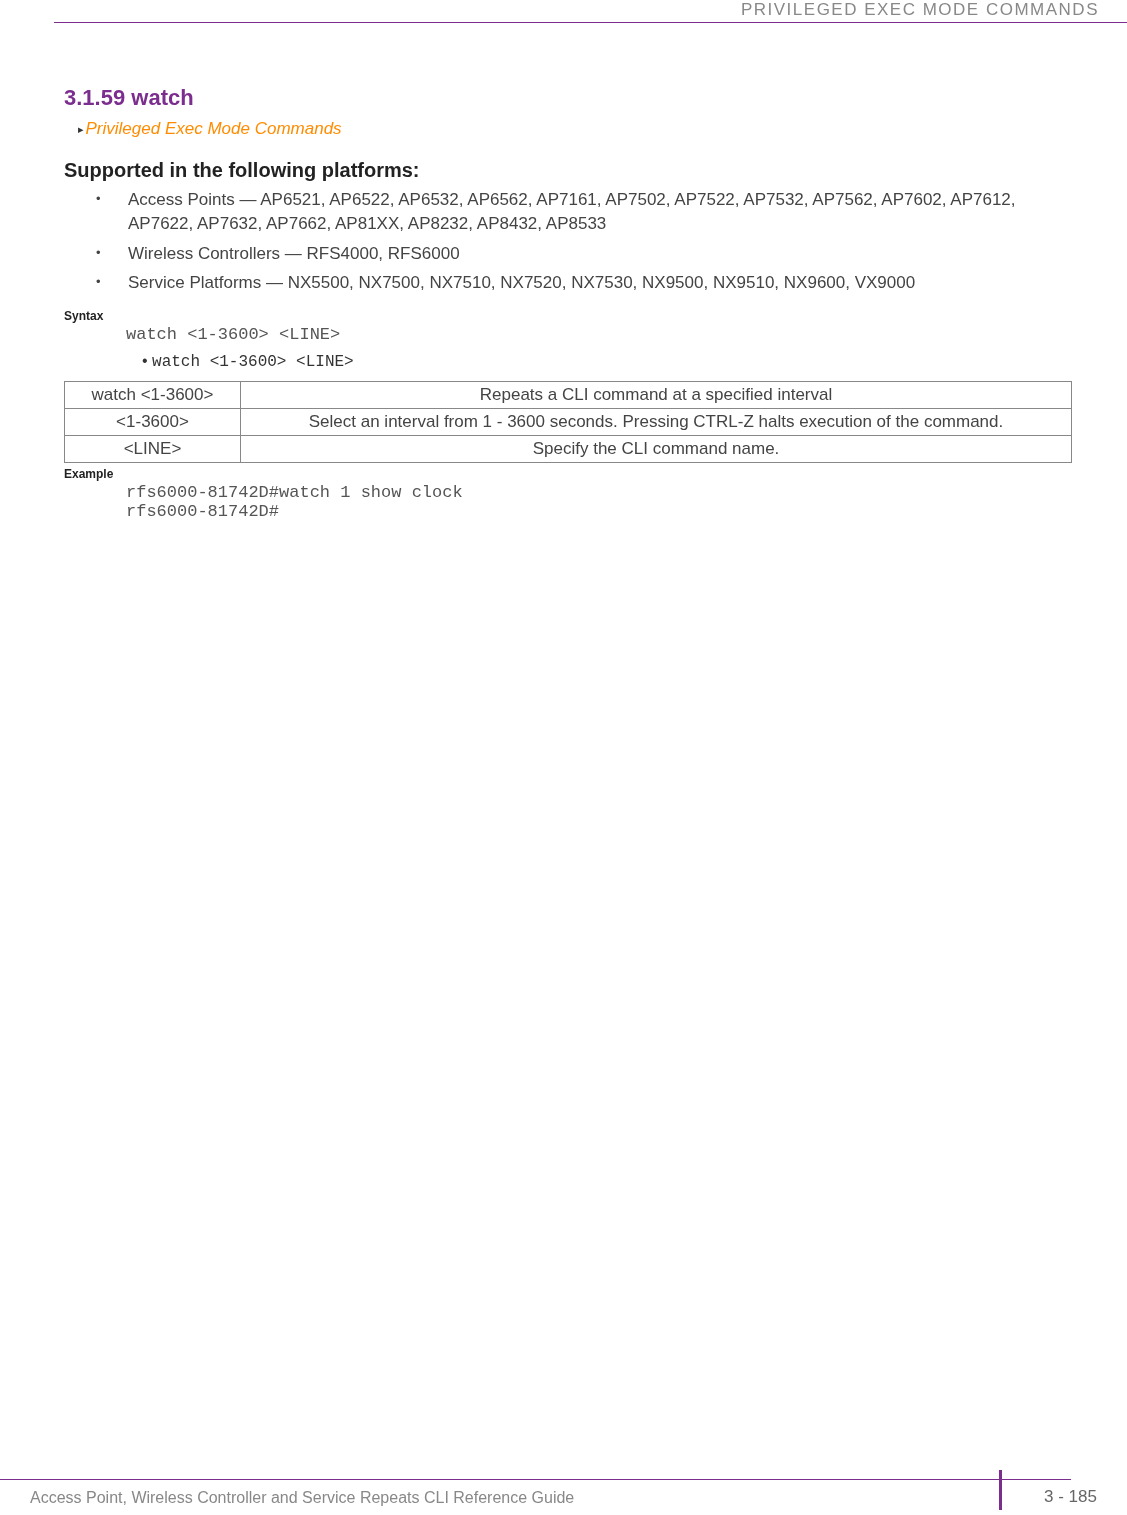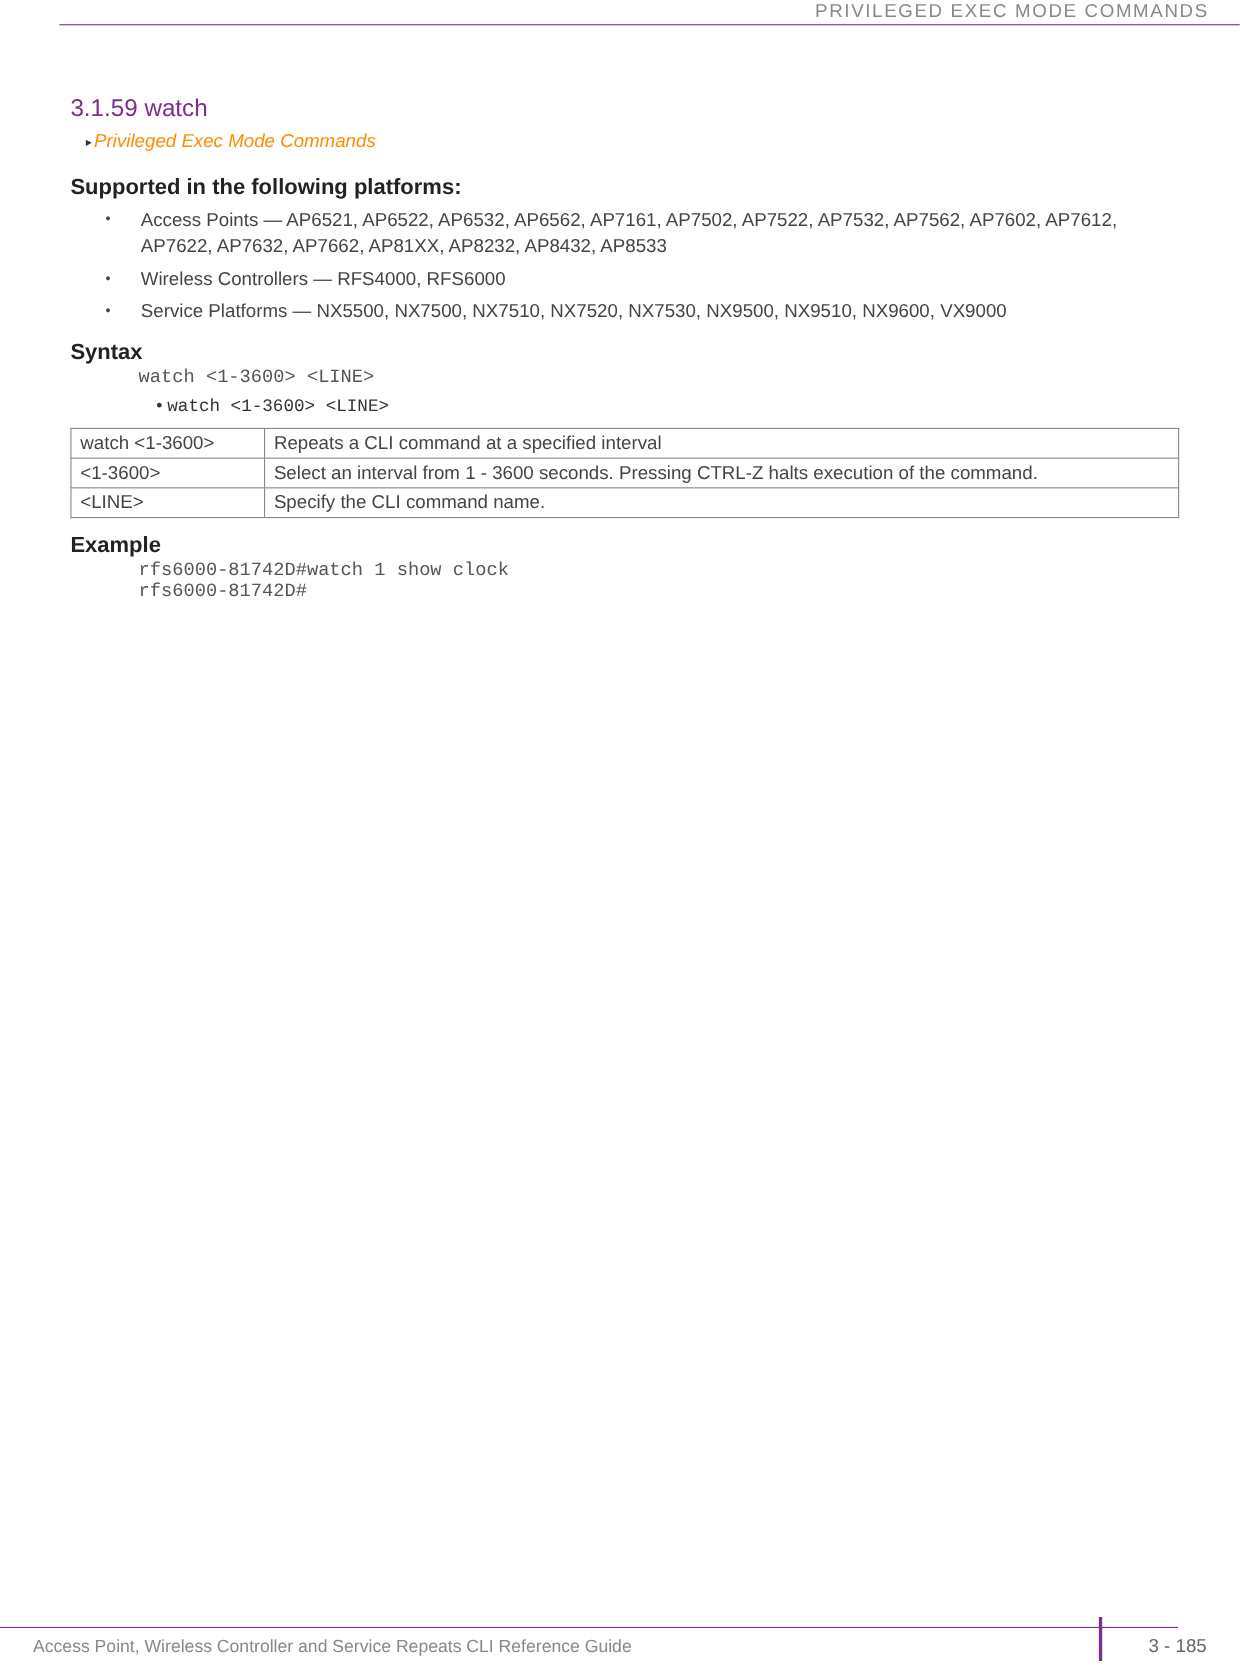--- a/index.html
+++ b/index.html
@@ -38,21 +38,21 @@
     
     .content {
       position: absolute;
       top: 85px;
       left: 64px;
       right: 55px;
     }
     
     .section-title {
       font-size: 22px;
-      font-weight: normal;
+      font-weight: bold;
       color: #7b2e8e;
       margin-bottom: 8px;
     }
     
     .breadcrumb {
       font-size: 17px;
       font-style: italic;
       color: #ff8c00;
       margin-bottom: 20px;
       margin-left: 14px;
@@ -96,21 +96,21 @@
     
     .bullet-list li::before {
       content: "•";
       position: absolute;
       left: 32px;
       top: 2px;
       font-size: 13px;
     }
     
     .syntax-heading {
-      font-size: 20px;
+      font-size: 12px;
       font-weight: bold;
       color: #222;
       margin-top: 4px;
       margin-bottom: 2px;
     }
     
     .code-block {
       font-family: "Courier New", monospace;
       font-size: 17px;
       color: #555;
@@ -128,21 +128,22 @@
     }
     
     .param-bullet::before {
       content: "• ";
       font-family: Arial, sans-serif;
     }
     
     table.params-table {
       width: 100%;
       border-collapse: collapse;
-      margin-bottom: 14px;
+      margin-bottom: 4px;
+      text-align: center;
     }
     
     table.params-table td {
       border: 1px solid #888;
       padding: 3px 8px;
       font-size: 17px;
       color: #444;
       vertical-align: top;
     }
     

